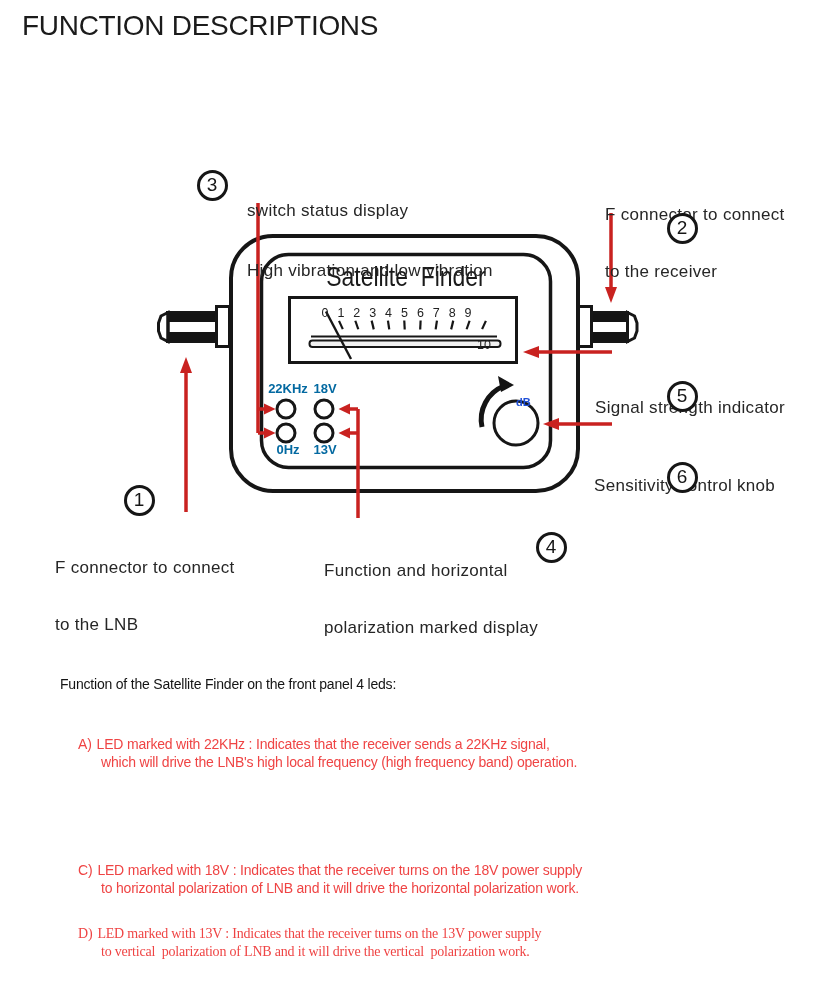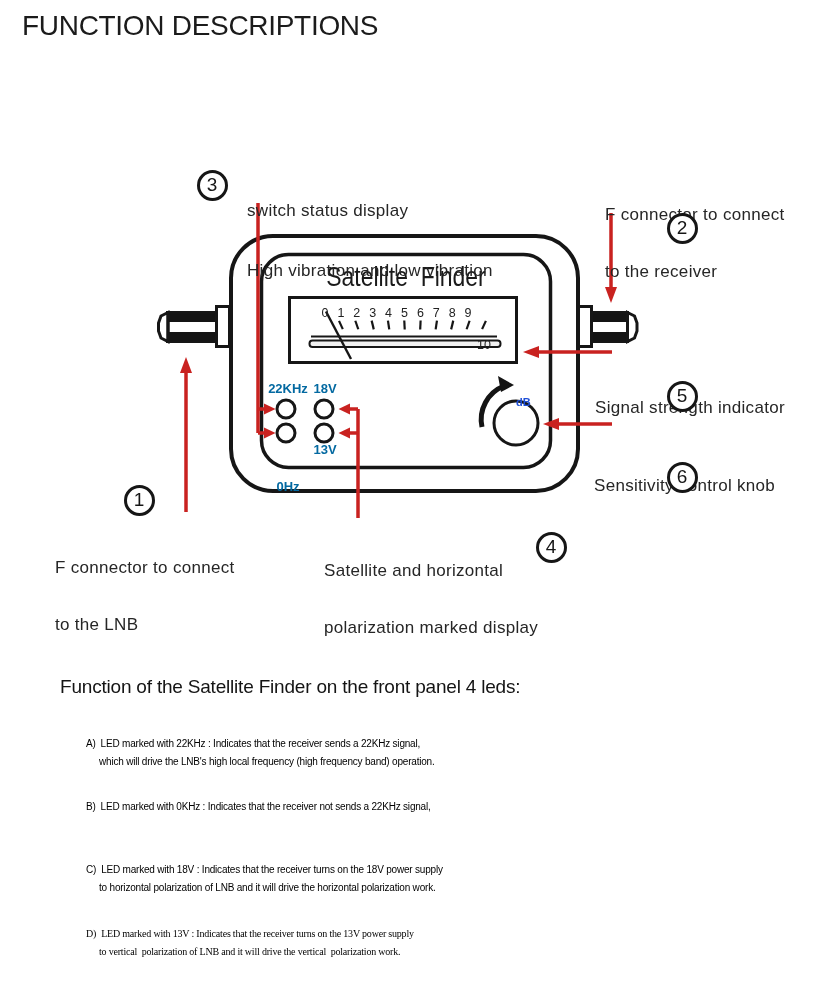--- a/index.html
+++ b/index.html
@@ -31,25 +31,25 @@
     left:260px;top:261px;width:292px;text-align:center;font-size:28px;
     color:#1a1a1a;white-space:pre;transform:scaleX(0.82);transform-origin:center;
   }
   .scale-num{
     position:absolute;top:306px;width:20px;text-align:center;
     font-size:12.5px;color:#222;
   }
   .led-label{font-size:13px;font-weight:700;color:#0369a1;text-align:center;}
   #db-label{left:516px;top:376px;font-size:11px;font-weight:600;color:#1d4ed8;margin-top:20px;}
   
-  #fn-heading{left:60px;top:676px;font-size:19px;letter-spacing:-0.2px;white-space:pre;color:#141414;}
-  .fn-item{position:absolute;left:86px;font-size:10px;letter-spacing:-0.2px;line-height:18px;color:#000000;}
+  #fn-heading{left:60px;top:676px;font-size:14px;letter-spacing:-0.2px;white-space:pre;color:#141414;}
+  .fn-item{position:absolute;left:78px;font-size:14px;letter-spacing:-0.2px;line-height:18px;color:#ef4444;}
   .fn-item .l1{white-space:pre;}
   .fn-item .l1 .lbl{display:inline-block;margin-right:5px;}
-  .fn-item .l2{white-space:pre;margin-left:13px;}
+  .fn-item .l2{white-space:pre;margin-left:23px;}
 </style>
 </head>
 <body>
 
 <div id="page">
 
   <div class="abs" id="title">FUNCTION DESCRIPTIONS</div>
 
   <svg width="826" height="670" viewBox="0 0 826 670">
 
@@ -158,21 +158,21 @@
       <span class="scale-num" style="left: 394.5px;">5</span>
       <span class="scale-num" style="left: 410.4px;">6</span>
       <span class="scale-num" style="left: 426.3px;">7</span>
       <span class="scale-num" style="left: 442.2px;">8</span>
       <span class="scale-num" style="left: 458.1px;">9</span>
       <span class="scale-num" style="left: 474px; margin-top: 32px;">10</span>
     </div>
 
   <span class="abs led-label" style="left:266px;top:381px;width:44px;">22KHz</span>
   <span class="abs led-label" style="left:305px;top:381px;width:40px;">18V</span>
-  <span class="abs led-label" style="left:266px;top:442px;width:44px;margin-top:37px;">0Hz</span>
+  <span class="abs led-label" style="left:266px;top:442px;width:44px;">0Hz</span>
   <span class="abs led-label" style="left:305px;top:442px;width:40px;">13V</span>
   <span class="abs" id="db-label">dB</span>
 
   <div class="abs callout" style="left:247px;top:161px;">
     <div>switch status display</div>
     <div>High vibration and low vibration</div>
   </div>
   <div class="abs badge" style="left:196.5px;top:169.5px;">3</div>
 
   <div class="abs callout" style="left:605px;top:167px;line-height:19px;">
@@ -191,34 +191,33 @@
   </div>
   <div class="abs badge" style="left:666.5px;top:461.5px;">6</div>
 
   <div class="abs badge" style="left:123.5px;top:484.5px;">1</div>
   <div class="abs callout" style="left:55px;top:520px;line-height:19px;">
     <div>F connector to connect</div>
     <div>to the LNB</div>
   </div>
 
   <div class="abs callout" style="left:324px;top:523px;line-height:19px;">
-    <div>Satellite and horizontal</div>
+    <div>Function and horizontal</div>
     <div>polarization marked display</div>
   </div>
   <div class="abs badge" style="left:535.5px;top:531.5px;">4</div>
 
   <div class="abs" id="fn-heading">Function of the Satellite Finder on the front panel 4 leds:</div>
 
   <div class="fn-item" style="top:735px;">
     <div class="l1"><span class="lbl">A)</span><span>LED marked with 22KHz : Indicates that the receiver sends a 22KHz signal,</span></div>
     <div class="l2">which will drive the LNB's high local frequency (high frequency band) operation.</div>
   </div>
 
   <div class="fn-item" style="top:798px;">
-    <div class="l1"><span class="lbl">B)</span><span>LED marked with 0KHz : Indicates that the receiver not sends a 22KHz signal,</span></div>
   </div>
 
   <div class="fn-item" style="top:861px;">
     <div class="l1"><span class="lbl">C)</span><span>LED marked with 18V : Indicates that the receiver turns on the 18V power supply</span></div>
     <div class="l2">to horizontal polarization of LNB and it will drive the horizontal polarization work.</div>
   </div>
 
   <div class="fn-item" style="top:925px;font-family:Liberation Serif, serif;">
     <div class="l1"><span class="lbl">D)</span><span>LED marked with 13V : Indicates that the receiver turns on the 13V power supply</span></div>
     <div class="l2">to vertical  polarization of LNB and it will drive the vertical  polarization work.</div>

